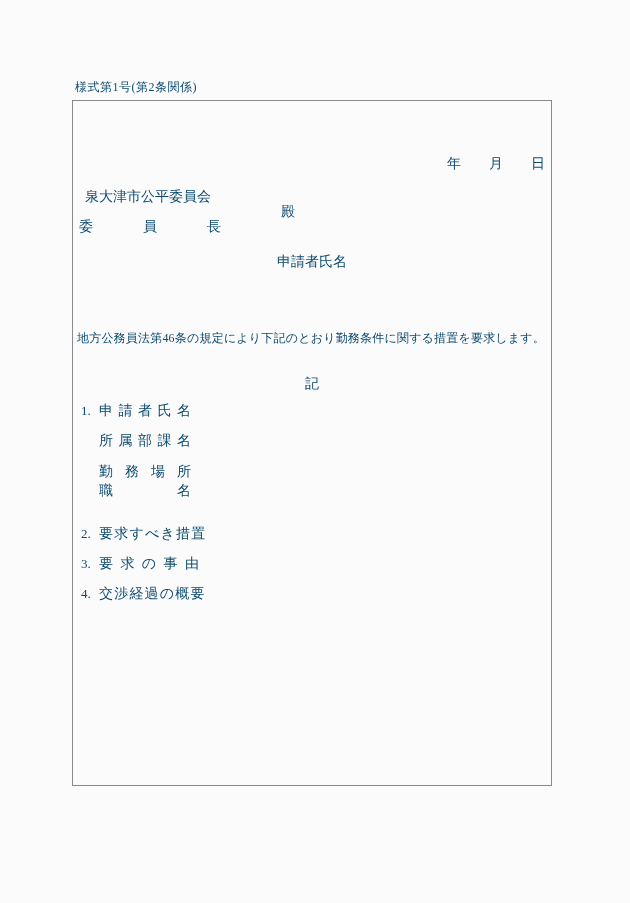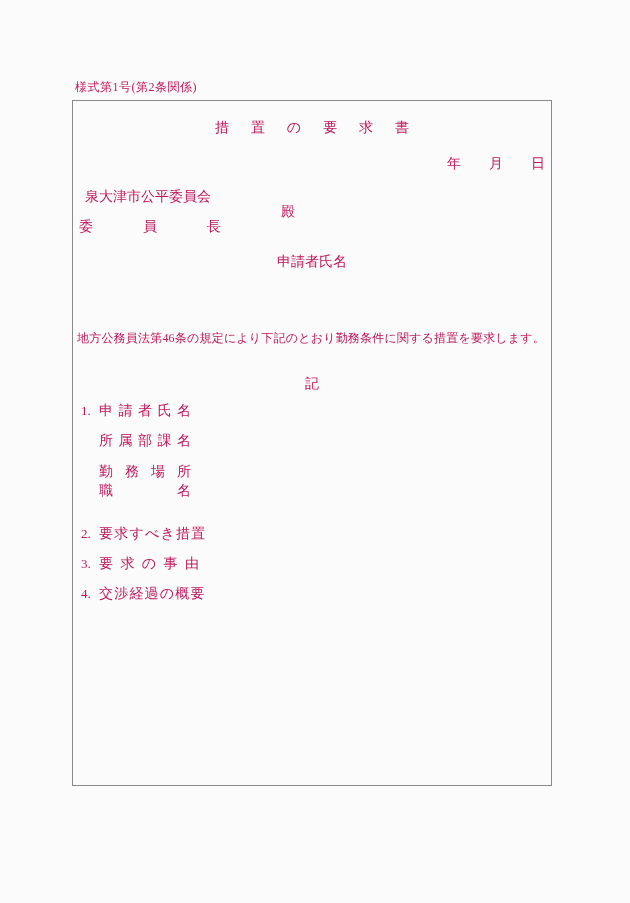--- a/index.html
+++ b/index.html
@@ -2,21 +2,21 @@
 <html><head>
 <meta charset="utf-8">
 <style>
   * { margin: 0; padding: 0; box-sizing: border-box; }
   html, body { background: #fafafa; }
   .sheet {
     position: relative;
     width: 630px;
     height: 903px;
     background: #fbfbfb;
-    color: #be185d;
+    color: #0c4a6e;
     font-family: "Liberation Serif", "DejaVu Serif", serif;
     overflow: hidden;
   }
   .form-label {
     position: absolute;
     left: 75px;
     top: 79px;
     font-size: 12px;
     line-height: 16px;
     letter-spacing: 0.5px;
@@ -70,23 +70,20 @@
 </style>
 </head>
 <body>
 
 <div class="sheet">
 
   <div class="form-label">様式第1号(第2条関係)</div>
 
   <div class="doc-box">
 
-    <div class="line title-row">
-      <span class="jfy">措置の要求書</span>
-    </div>
 
     <div class="line date-row">年　　月　　日</div>
 
     <div class="line addr1">泉大津市公平委員会</div>
 
     <div class="line honorific">殿</div>
 
     <div class="line addr2">
       <span class="jfy">委員長</span>
     </div>

